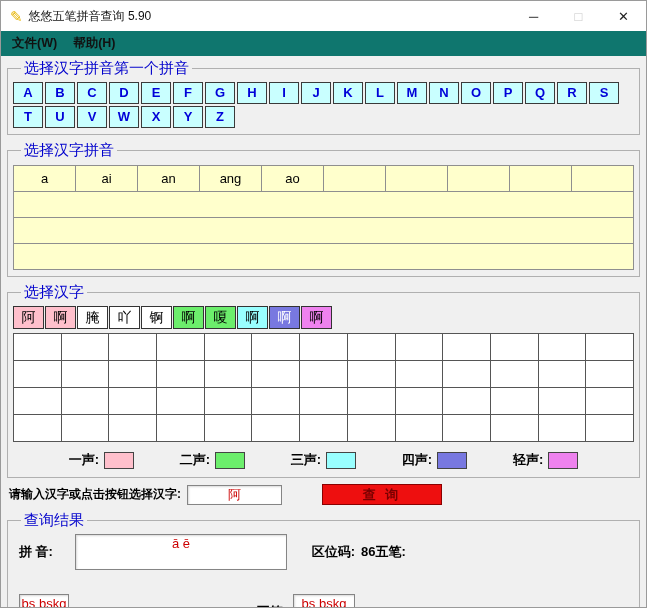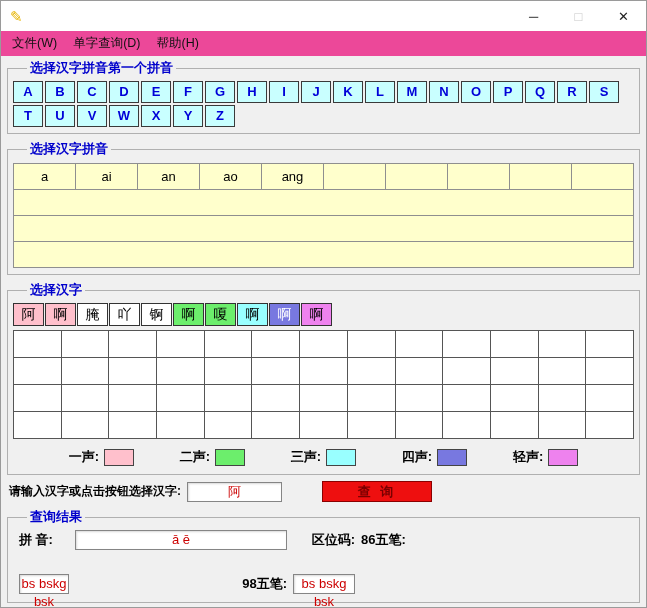--- a/index.html
+++ b/index.html
@@ -5,64 +5,64 @@
   *{box-sizing:border-box;margin:0;padding:0;}
   html,body{width:647px;height:608px;}
   body{font-family:"Liberation Sans",sans-serif;background:#d0d0d0;}
   .window{width:647px;height:608px;border:1px solid #9a9a9a;background:#f0f0f0;overflow:hidden;display:flex;flex-direction:column;}
   .titlebar{flex:0 0 30px;background:#ffffff;display:flex;align-items:center;}
   .app-icon{margin:0 6px 0 9px;color:#e6b400;font-size:15px;line-height:1;}
   .window-title{font-size:12px;color:#111;}
   .win-controls{margin-left:auto;display:flex;height:100%;}
   .winbtn{width:45px;display:flex;align-items:center;justify-content:center;font-size:13px;color:#222;}
   .winbtn.maximize{color:#c9c9c9;}
-  .menubar{flex:0 0 25px;display:flex;align-items:center;padding-left:3px;background:#ec4899;}
+  .menubar{flex:0 0 25px;display:flex;align-items:center;padding-left:3px;background:#0f766e;font-weight:bold;}
   .menu-item{padding:4px 8px;font-size:12.5px;color:#111;}
   .content{flex:1;padding:0 6px;}
   fieldset{border:1px solid #b0b0b0;margin:3px 0 6px;padding:2px 5px 6px;}
-  legend{color:#0000cc;font-weight:bold;font-size:13px;padding:0 3px;margin-left:14px;}
+  legend{color:#0000cc;font-weight:normal;font-size:15px;padding:0 3px;margin-left:8px;}
   .letters{display:flex;flex-wrap:wrap;gap:2px;padding-top:2px;}
   .letter-btn{width:30px;height:22px;background:#c9ffff;border:1px solid #3a3a3a;color:#0000d8;font-weight:bold;font-size:13px;text-align:center;line-height:20px;}
   .py-grid{border-top:1px solid #8f8f8f;border-left:1px solid #8f8f8f;margin-top:3px;}
   .py-row{display:flex;}
   .py-cell{flex:1;height:26px;background:#ffffcc;border-right:1px solid #8f8f8f;border-bottom:1px solid #8f8f8f;text-align:center;font-size:13px;line-height:26px;color:#000;}
   .char-row{display:flex;gap:1px;padding:2px 0 4px;}
   .char-btn{width:31px;height:23px;border:1px solid #333;font-size:14px;text-align:center;line-height:21px;}
   .char-grid{border-top:1px solid #555;border-left:1px solid #555;}
   .cg-row{display:flex;}
   .cg-cell{flex:1;height:27px;background:#ffffff;border-right:1px solid #555;border-bottom:1px solid #555;}
   .legend-row{display:flex;justify-content:space-evenly;align-items:center;padding:9px 10px 2px;}
   .legend-item{display:flex;align-items:center;gap:5px;font-size:13px;font-weight:bold;color:#000;}
   .swatch{width:30px;height:17px;border:1px solid #444;}
   .input-row{display:flex;align-items:center;margin:4px 2px 6px;}
   .input-label{font-size:12px;font-weight:bold;color:#000;}
   .edit{width:95px;height:20px;background:#fff;border:1px solid #858585;box-shadow:inset 1px 1px 2px rgba(0,0,0,.15);margin-left:6px;text-align:center;font-size:13px;line-height:18px;color:#cc0000;}
-  .query-btn{width:110px;height:21px;margin-left:40px;background:#ee0f0f;border:1px solid #8a0000;color:#7a0000;font-weight:bold;font-size:13px;letter-spacing:3px;font-family:inherit;cursor:default;}
+  .query-btn{width:120px;height:21px;margin-left:40px;background:#ee0f0f;border:1px solid #8a0000;color:#7a0000;font-weight:bold;font-size:13px;letter-spacing:3px;font-family:inherit;cursor:default;}
   .res-grid{display:grid;grid-template-columns:50px 212px 62px 1fr;gap:24px 6px;align-items:center;padding:2px 4px 2px 6px;}
   .res-label{font-size:13px;font-weight:bold;color:#000;white-space:nowrap;}
   .res-label.r2{text-align:right;}
-  .res-field{height:20px;background:#fff;border:1px solid #858585;box-shadow:inset 1px 1px 2px rgba(0,0,0,.15);color:#cc0000;text-align:center;font-size:13px;line-height:18px;}
+  .res-field{height:36px;background:#fff;border:1px solid #858585;box-shadow:inset 1px 1px 2px rgba(0,0,0,.15);color:#cc0000;text-align:center;font-size:13px;line-height:18px;}
 </style>
 </head>
 <body>
 
 <div class="window">
 
   <div class="titlebar">
     <span class="app-icon">✎</span>
+    <span class="window-title">悠悠五笔拼音查询 5.90</span>
     <div class="win-controls">
       <span class="winbtn">─</span>
       <span class="winbtn maximize">□</span>
       <span class="winbtn">✕</span>
     </div>
   </div>
 
   <div class="menubar" id="menubar">
       <span class="menu-item">文件(W)</span>
-      <span class="menu-item">单字查询(D)</span>
       <span class="menu-item">帮助(H)</span>
     </div>
 
   <div class="content">
 
     <fieldset>
       <legend>选择汉字拼音第一个拼音</legend>
       <div class="letters" id="letters">
           <div class="letter-btn">A</div>
           <div class="letter-btn">B</div>
@@ -93,22 +93,22 @@
         </div>
     </fieldset>
 
     <fieldset>
       <legend>选择汉字拼音</legend>
       <div class="py-grid" id="pinyin-grid">
           <div class="py-row">
             <div class="py-cell">a</div>
             <div class="py-cell">ai</div>
             <div class="py-cell">an</div>
+            <div class="py-cell">ang</div>
             <div class="py-cell">ao</div>
-            <div class="py-cell">ang</div>
             <div class="py-cell"></div>
             <div class="py-cell"></div>
             <div class="py-cell"></div>
             <div class="py-cell"></div>
             <div class="py-cell"></div>
           </div>
           <div class="py-row">
             <div class="py-cell"></div>
           </div>
           <div class="py-row">

